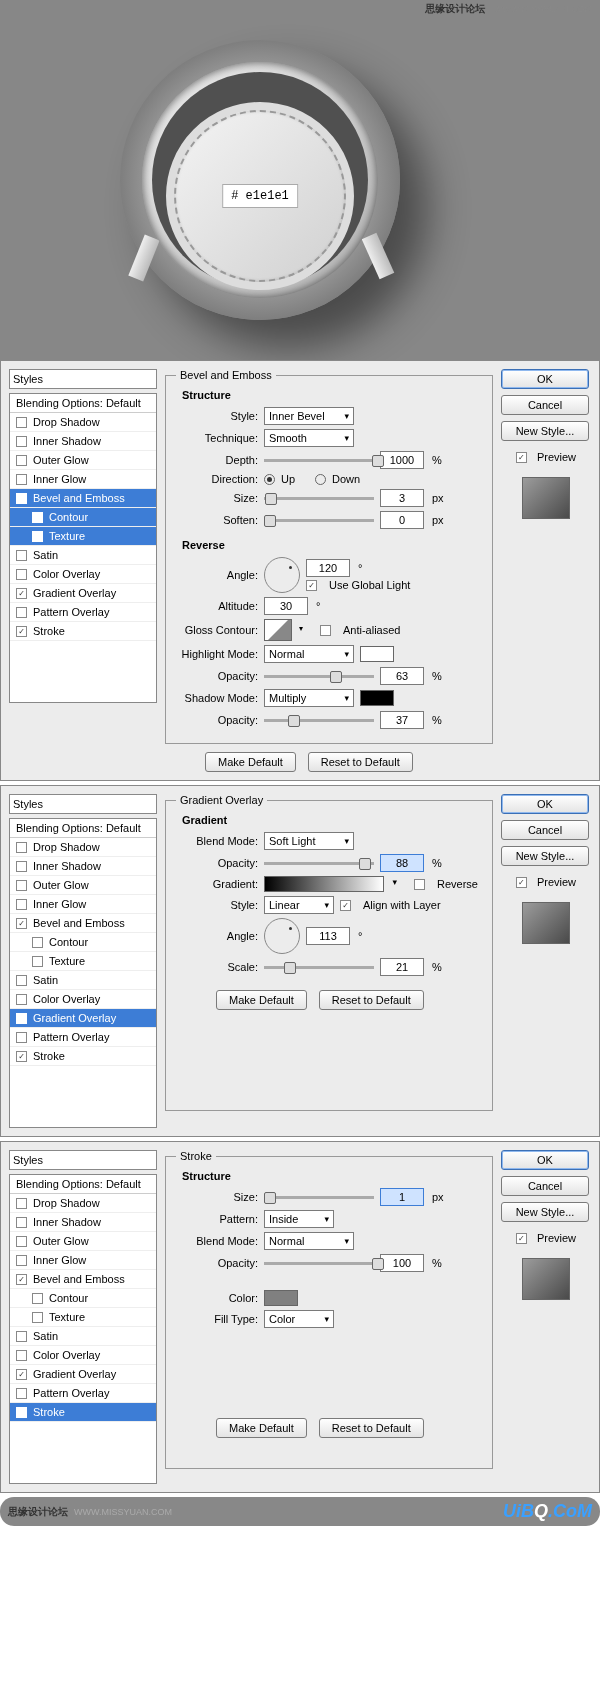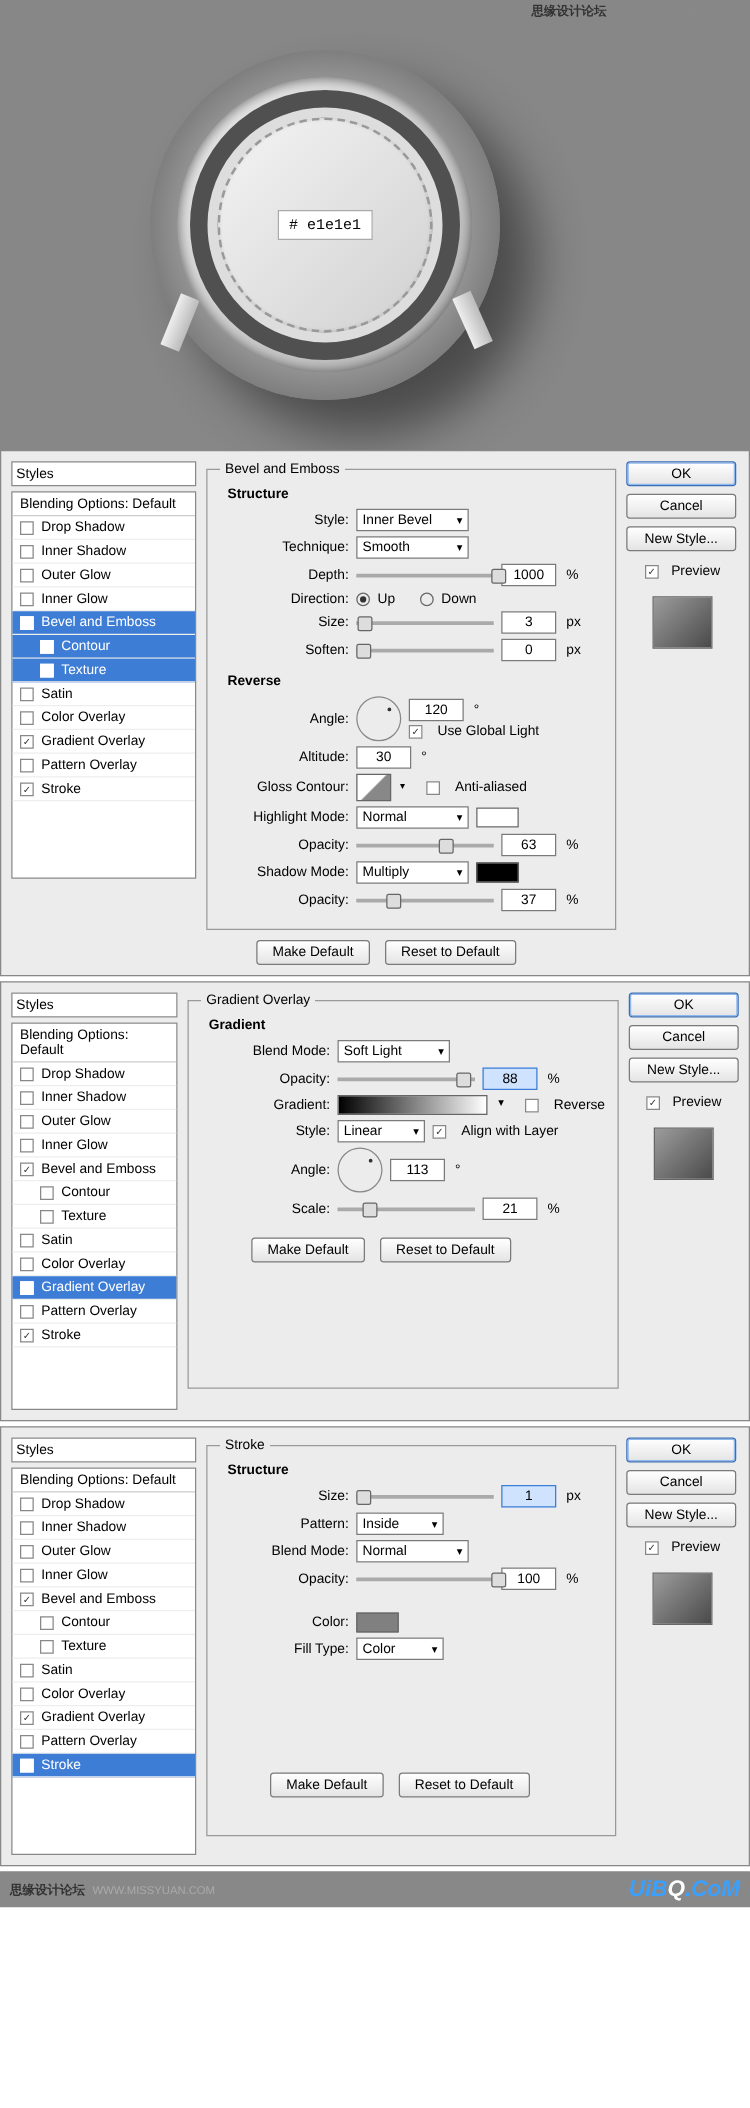--- a/index.html
+++ b/index.html
@@ -4,21 +4,21 @@
 <style>
 * { box-sizing: border-box; margin: 0; padding: 0; }
 body { font-family: Tahoma, Arial, sans-serif; font-size: 11px; background: #fff; width: 600px; }
 .canvas { width: 600px; height: 360px; background: #878787; position: relative; overflow: hidden; }
 .canvas-header { position: absolute; top: 2px; right: 8px; font-size: 10px; color: #333; }
 .canvas-header span { color: #333; font-weight: bold; }
 .canvas-header em { color: #888; font-style: normal; margin-left: 6px; font-size: 9px; }
 .knob-outer { position: absolute; left: 120px; top: 40px; width: 280px; height: 280px; border-radius: 50%; background: radial-gradient(circle, #c8c8c8 0%, #9a9a9a 55%, #4a4a4a 100%); box-shadow: 28px 28px 40px rgba(0,0,0,0.45); }
 .knob-ring { position: absolute; left: 22px; top: 22px; width: 236px; height: 236px; border-radius: 50%; background: linear-gradient(135deg,#f0f0f0,#b0b0b0); box-shadow: inset 0 0 10px rgba(0,0,0,0.6); }
 .knob-ring2 { position: absolute; left: 10px; top: 10px; width: 216px; height: 216px; border-radius: 50%; background: #505050; }
-.knob-face { position: absolute; left: 14px; top: 14px; width: 188px; height: 188px; border-radius: 50%; background: linear-gradient(135deg,#f4f4f4,#d0d0d0); border: 8px solid #ddd; box-shadow: inset 0 0 4px rgba(0,0,0,0.2); }
+.knob-face { position: absolute; left: 14px; top: 30px; width: 188px; height: 188px; border-radius: 50%; background: linear-gradient(135deg,#f4f4f4,#d0d0d0); border: 8px solid #ddd; box-shadow: inset 0 0 4px rgba(0,0,0,0.2); }
 .knob-face::before { content: ""; position: absolute; inset: 0; border-radius: 50%; border: 2px dashed #999; }
 .color-tag { position: absolute; left: 50%; top: 50%; transform: translate(-50%,-50%); background: #fff; border: 1px solid #aaa; padding: 4px 8px; font-family: "Courier New", monospace; font-size: 12px; }
 .knob-tab { position: absolute; width: 16px; height: 44px; background: linear-gradient(90deg,#eee,#bbb); }
 .tab1 { left: 16px; bottom: 40px; transform: rotate(22deg); }
 .tab2 { right: 14px; bottom: 42px; transform: rotate(-24deg); }
 
 .dialog { width: 600px; border: 1px solid #888; background: #ececec; padding: 8px; position: relative; margin-bottom: 4px; font-size: 11px; }
 .dialog-body { display: flex; gap: 8px; }
 .styles-col { width: 148px; }
 .styles-head { background: #fff; border: 1px solid #888; padding: 3px 3px; margin-bottom: 4px; }
@@ -29,21 +29,21 @@
 .style-row.sub { padding-left: 22px; }
 .cb { width: 11px; height: 11px; border: 1px solid #888; margin-right: 6px; background: #fff; display: inline-flex; align-items: center; justify-content: center; font-size: 8px; color: #333; }
 .cb.chk::after { content: "✓"; }
 .style-row.sel .cb { border-color: #fff; color: #fff; }
 
 .main-col { flex: 1; }
 fieldset { border: 1px solid #999; padding: 8px 10px 10px; margin-bottom: 8px; }
 fieldset > legend { font-size: 11px; padding: 0 4px; }
 .inner-legend { font-weight: bold; font-size: 11px; margin: 0 0 6px 6px; display: block; }
 .frow { display: flex; align-items: center; margin: 4px 0; gap: 6px; }
-.flabel { width: 82px; text-align: right; margin-left: 21px; }
+.flabel { width: 82px; text-align: right; }
 select, .dd { height: 18px; border: 1px solid #7a7a7a; background: #fff; font-size: 11px; padding: 0 4px; position: relative; display: inline-flex; align-items: center; }
 .dd { min-width: 90px; }
 .dd::after { content: "▾"; position: absolute; right: 4px; font-size: 9px; }
 .slider { width: 110px; height: 3px; background: #aaa; position: relative; display: inline-block; }
 .slider::after { content: ""; position: absolute; width: 10px; height: 10px; background: #ddd; border: 1px solid #666; border-radius: 2px; top: -4px; left: var(--p,50%); }
 .nbox { width: 44px; height: 18px; border: 1px solid #7a7a7a; background: #fff; text-align: center; display: inline-flex; align-items: center; justify-content: center; }
 .nbox.sel { border: 1px solid #3d7dd6; background: #cfe3ff; }
 .unit { margin-left: 2px; }
 .radio { width: 11px; height: 11px; border: 1px solid #666; border-radius: 50%; display: inline-block; position: relative; }
 .radio.on::after { content: ""; position: absolute; inset: 2px; background: #333; border-radius: 50%; }
@@ -59,21 +59,21 @@
 .angle-ctrl::after { content: ""; position: absolute; width: 3px; height: 3px; background: #333; border-radius: 50%; left: 24px; top: 8px; }
 .btn { height: 20px; border: 1px solid #7a7a7a; background: linear-gradient(#fff,#e4e4e4); padding: 0 12px; border-radius: 3px; font-size: 11px; display: inline-flex; align-items: center; justify-content: center; cursor: pointer; }
 .btn-row { display: flex; gap: 12px; margin-top: 6px; padding-left: 40px; }
 
 .right-col { width: 90px; display: flex; flex-direction: column; gap: 6px; }
 .right-col .btn { width: 88px; }
 .btn.primary { border: 1px solid #3b6fb5; box-shadow: 0 0 0 1px #8fb8ee inset; font-weight: normal; }
 .preview-row { display: flex; align-items: center; gap: 4px; margin-top: 4px; justify-content: center; }
 .preview-swatch { width: 48px; height: 42px; border: 1px solid #666; background: linear-gradient(135deg,#9c9c9c,#4a4a4a); margin-top: 8px; align-self: center; }
 
-.footer { width: 600px; background: #888; padding: 4px 8px; display: flex; justify-content: space-between; align-items: center; font-size: 10px; }
+.footer { width: 600px; background: #888; padding: 4px 8px; display: flex; justify-content: space-between; align-items: center; font-size: 10px; border-radius: 14px; }
 .footer .left span { color: #333; font-weight: bold; }
 .footer .left em { color: #aaa; font-style: normal; margin-left: 6px; font-size: 9px; }
 .footer .right { color: #3aa0ff; font-weight: bold; font-size: 18px; font-style: italic; }
 .footer .right b { color: #fff; }
 </style>
 </head>
 <body>
 
 <div class="canvas">
   <div class="canvas-header">

